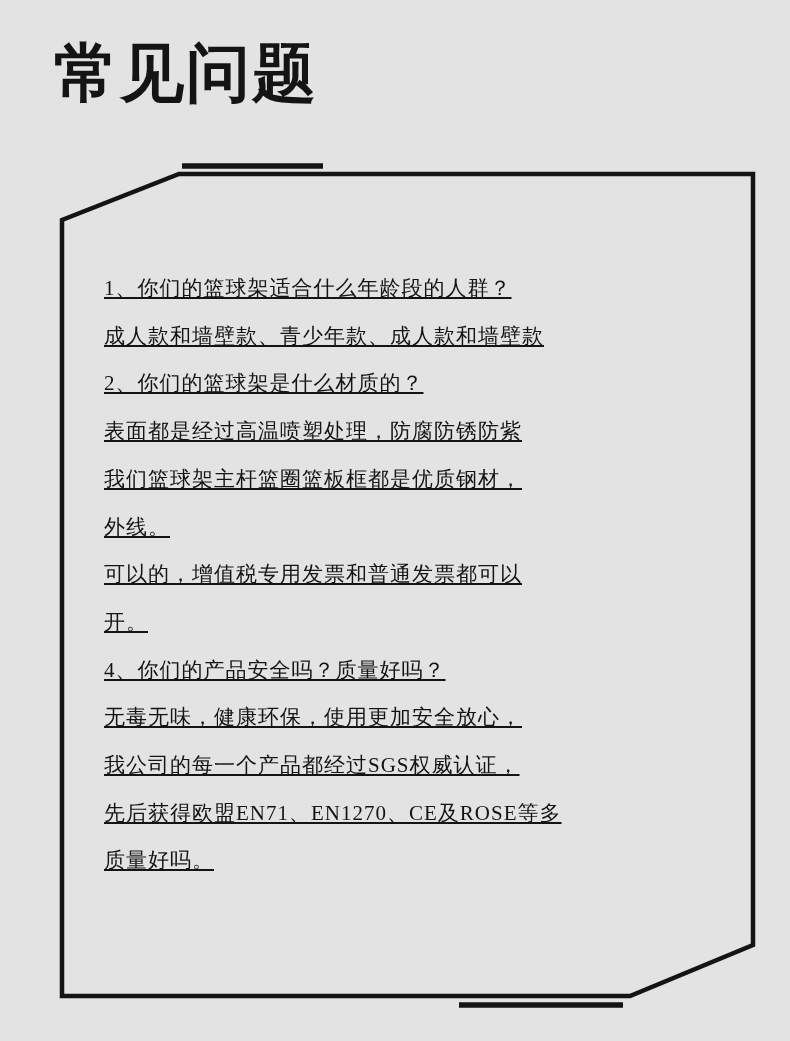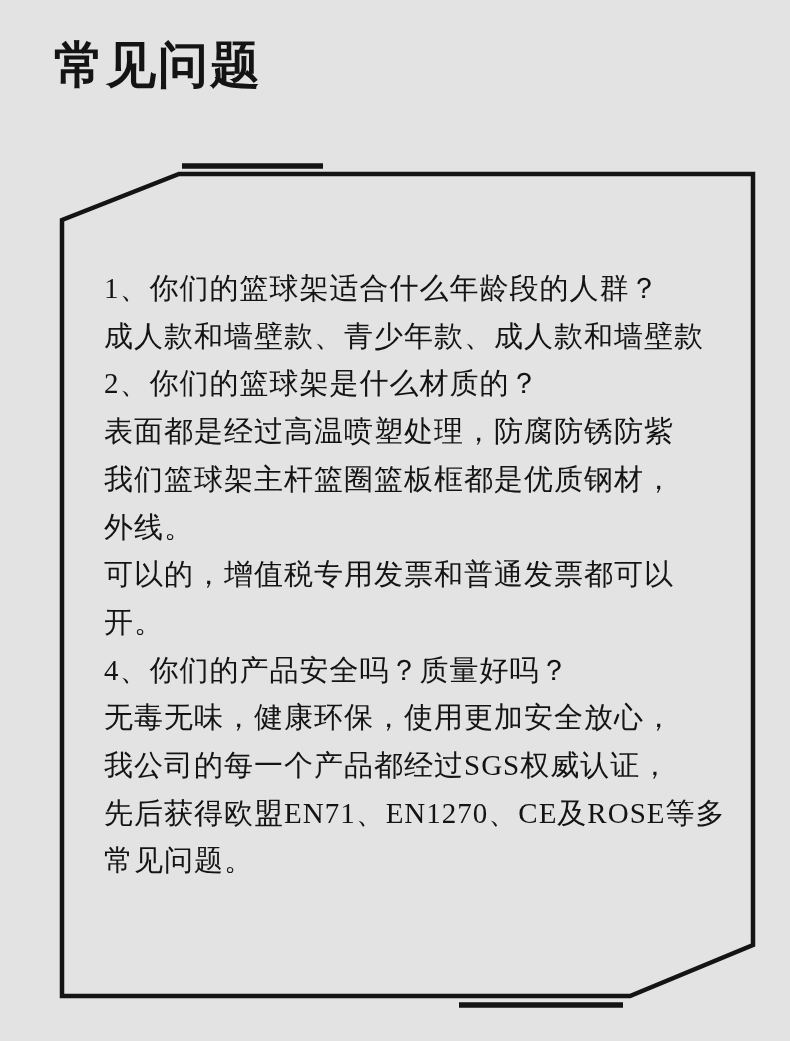--- a/index.html
+++ b/index.html
@@ -14,21 +14,21 @@
     position:relative;
     overflow:hidden;
     font-family:"Liberation Serif","DejaVu Serif",serif;
     color:var(--ink);
   }
   .page{position:absolute;inset:0;}
   .title{
     position:absolute;
     left:54px;top:34px;
     margin:0;
-    font-size:50px;
+    font-size:64px;
     font-weight:600;
     letter-spacing:2px;
     line-height:1.25;
     color:var(--ink);
     font-family:"Liberation Serif","DejaVu Serif",serif;
     white-space:nowrap;
   }
   .frame{
     position:absolute;left:0;top:0;
     width:790px;height:1041px;
@@ -44,25 +44,26 @@
     stroke:var(--frame);
     stroke-width:5.5;
     stroke-linecap:butt;
   }
   .faq-text{
     position:absolute;
     left:104px;top:265px;
     width:620px;
   }
   .faq-line{
-    font-size:29px;
+    font-size:21px;
     line-height:47.7px;
     letter-spacing:1px;
     white-space:nowrap;
     color:var(--ink);
+    text-decoration:underline;
   }
 </style>
 </head>
 <body>
 
 <div class="page">
 
   <h1 class="title">常见问题</h1>
 
   <svg class="frame" viewBox="0 0 790 1041" aria-hidden="true">
@@ -77,16 +78,16 @@
     <div class="faq-line">2、你们的篮球架是什么材质的？</div>
     <div class="faq-line">表面都是经过高温喷塑处理，防腐防锈防紫</div>
     <div class="faq-line">我们篮球架主杆篮圈篮板框都是优质钢材，</div>
     <div class="faq-line">外线。</div>
     <div class="faq-line">可以的，增值税专用发票和普通发票都可以</div>
     <div class="faq-line">开。</div>
     <div class="faq-line">4、你们的产品安全吗？质量好吗？</div>
     <div class="faq-line">无毒无味，健康环保，使用更加安全放心，</div>
     <div class="faq-line">我公司的每一个产品都经过SGS权威认证，</div>
     <div class="faq-line">先后获得欧盟EN71、EN1270、CE及ROSE等多</div>
-    <div class="faq-line">常见问题。</div>
+    <div class="faq-line">质量好吗。</div>
   </div>
 
 </div>
 
 </body></html>

